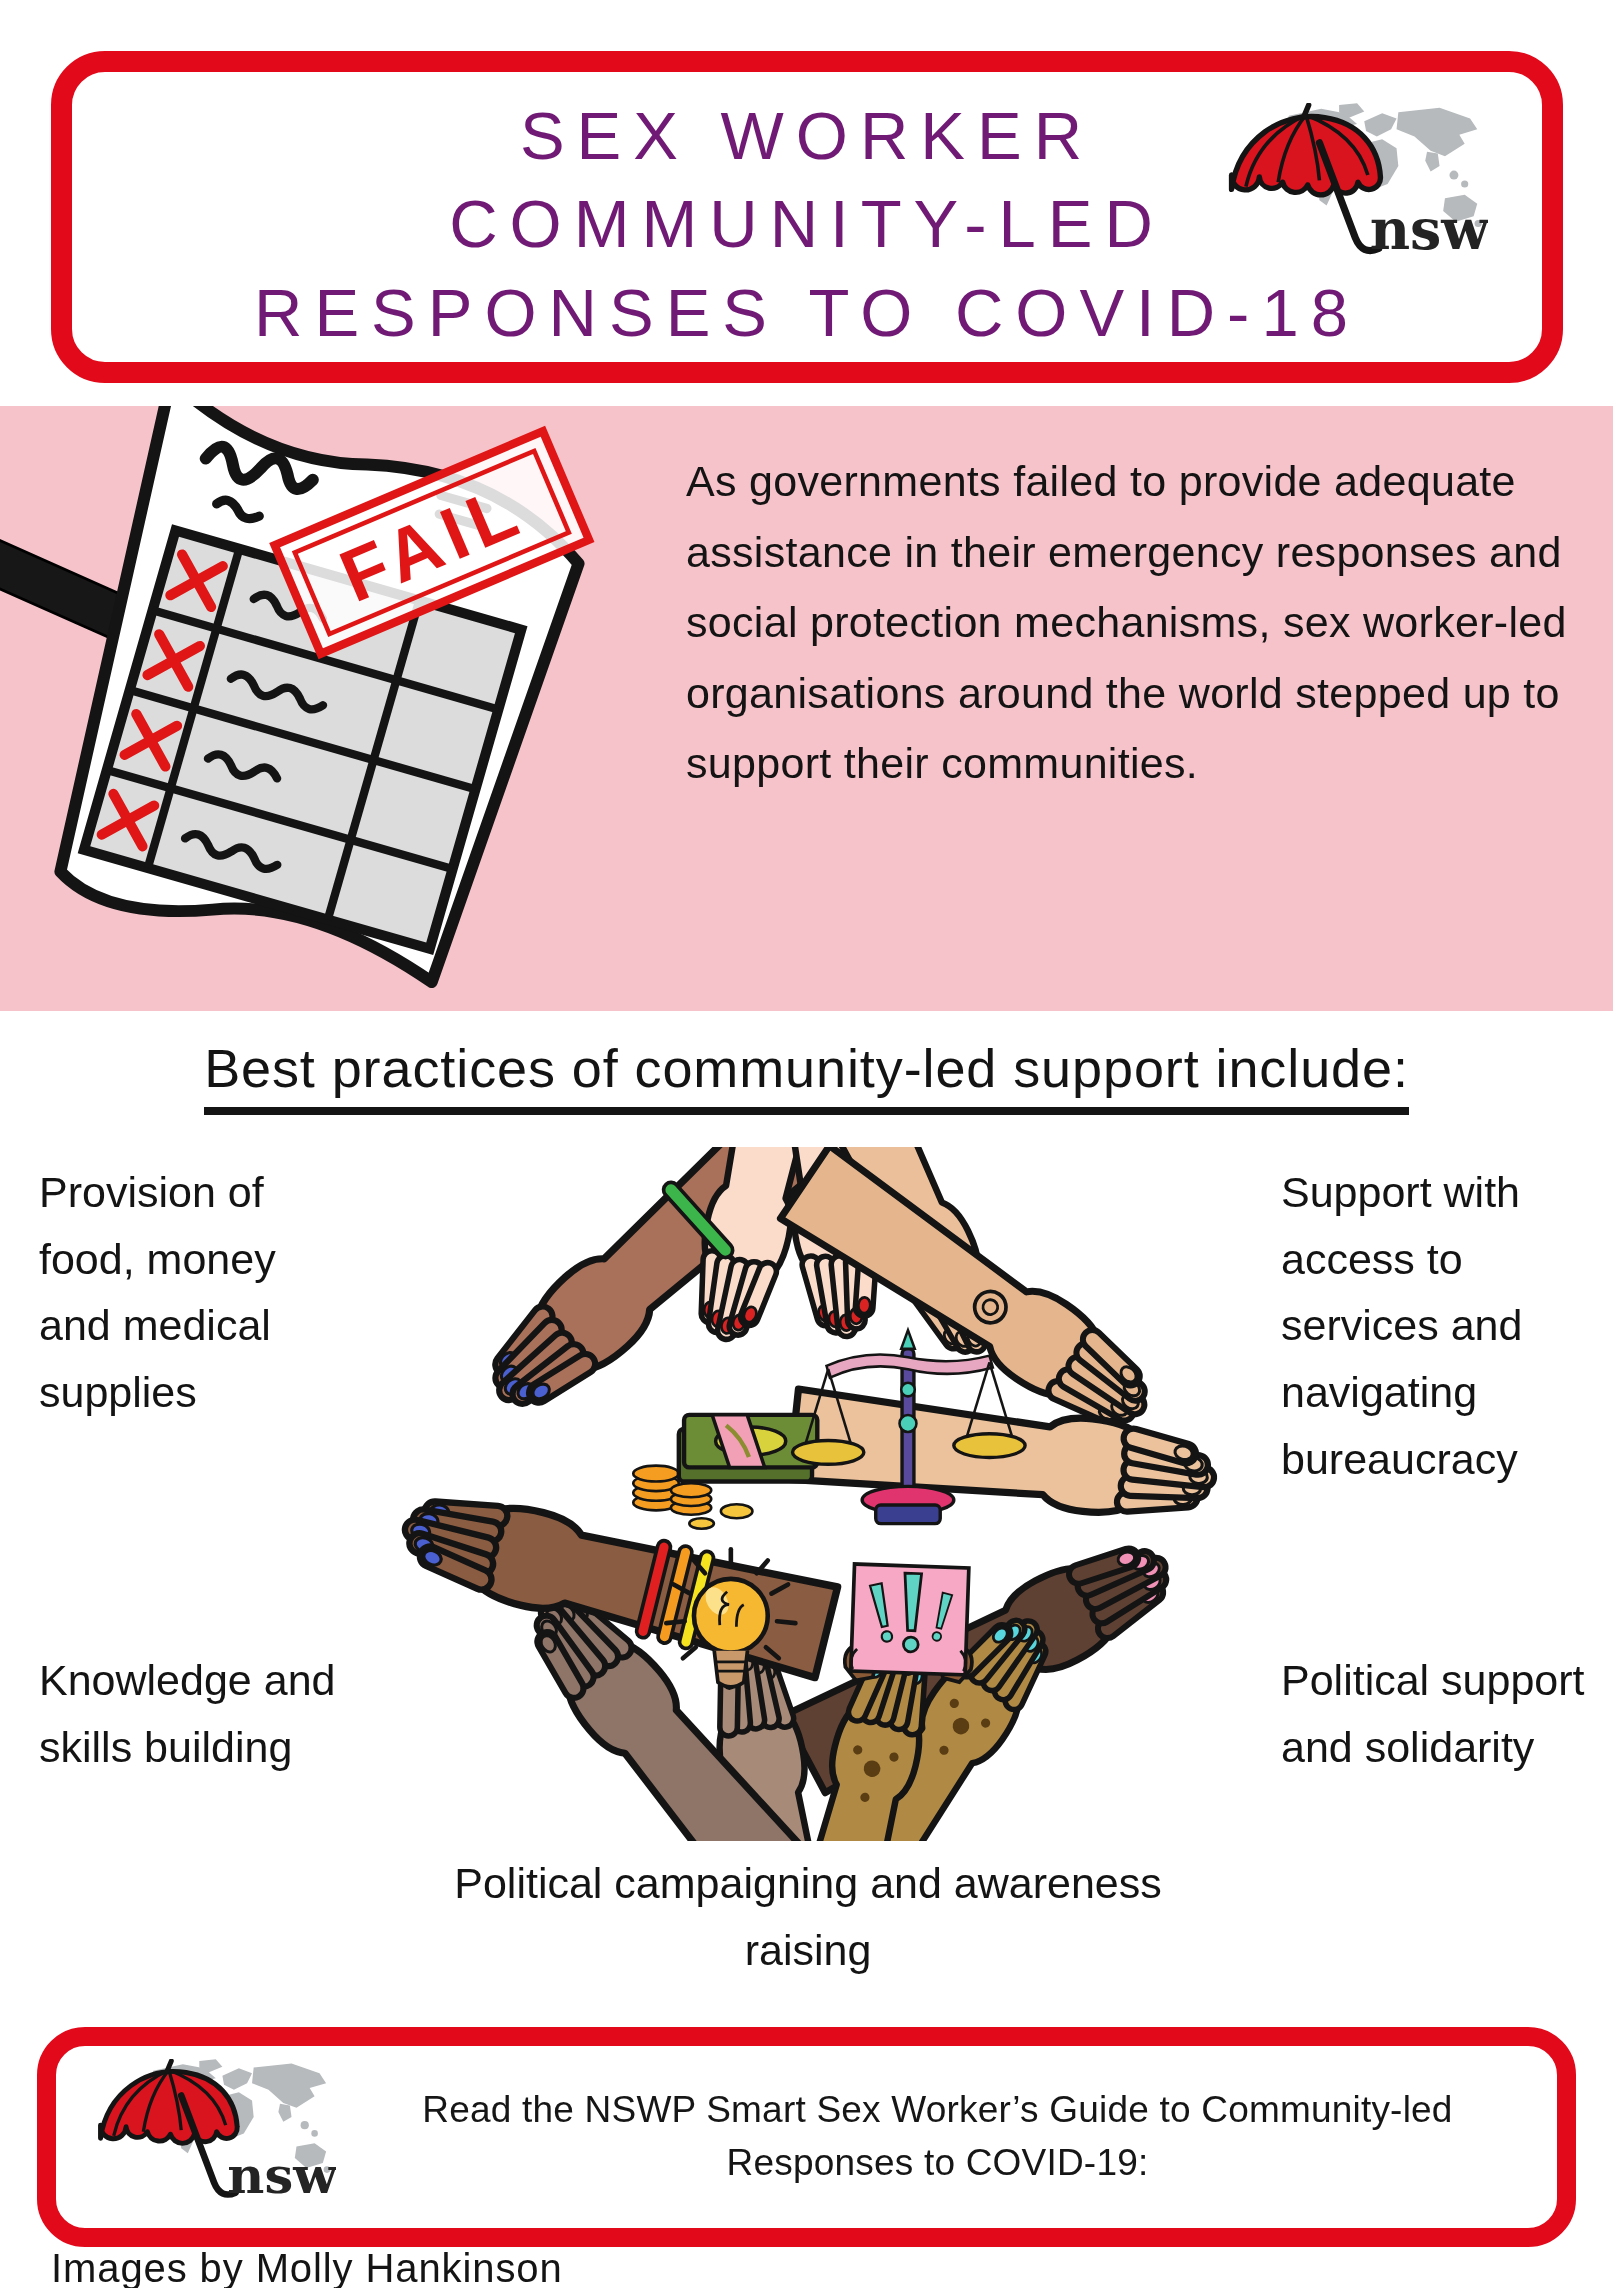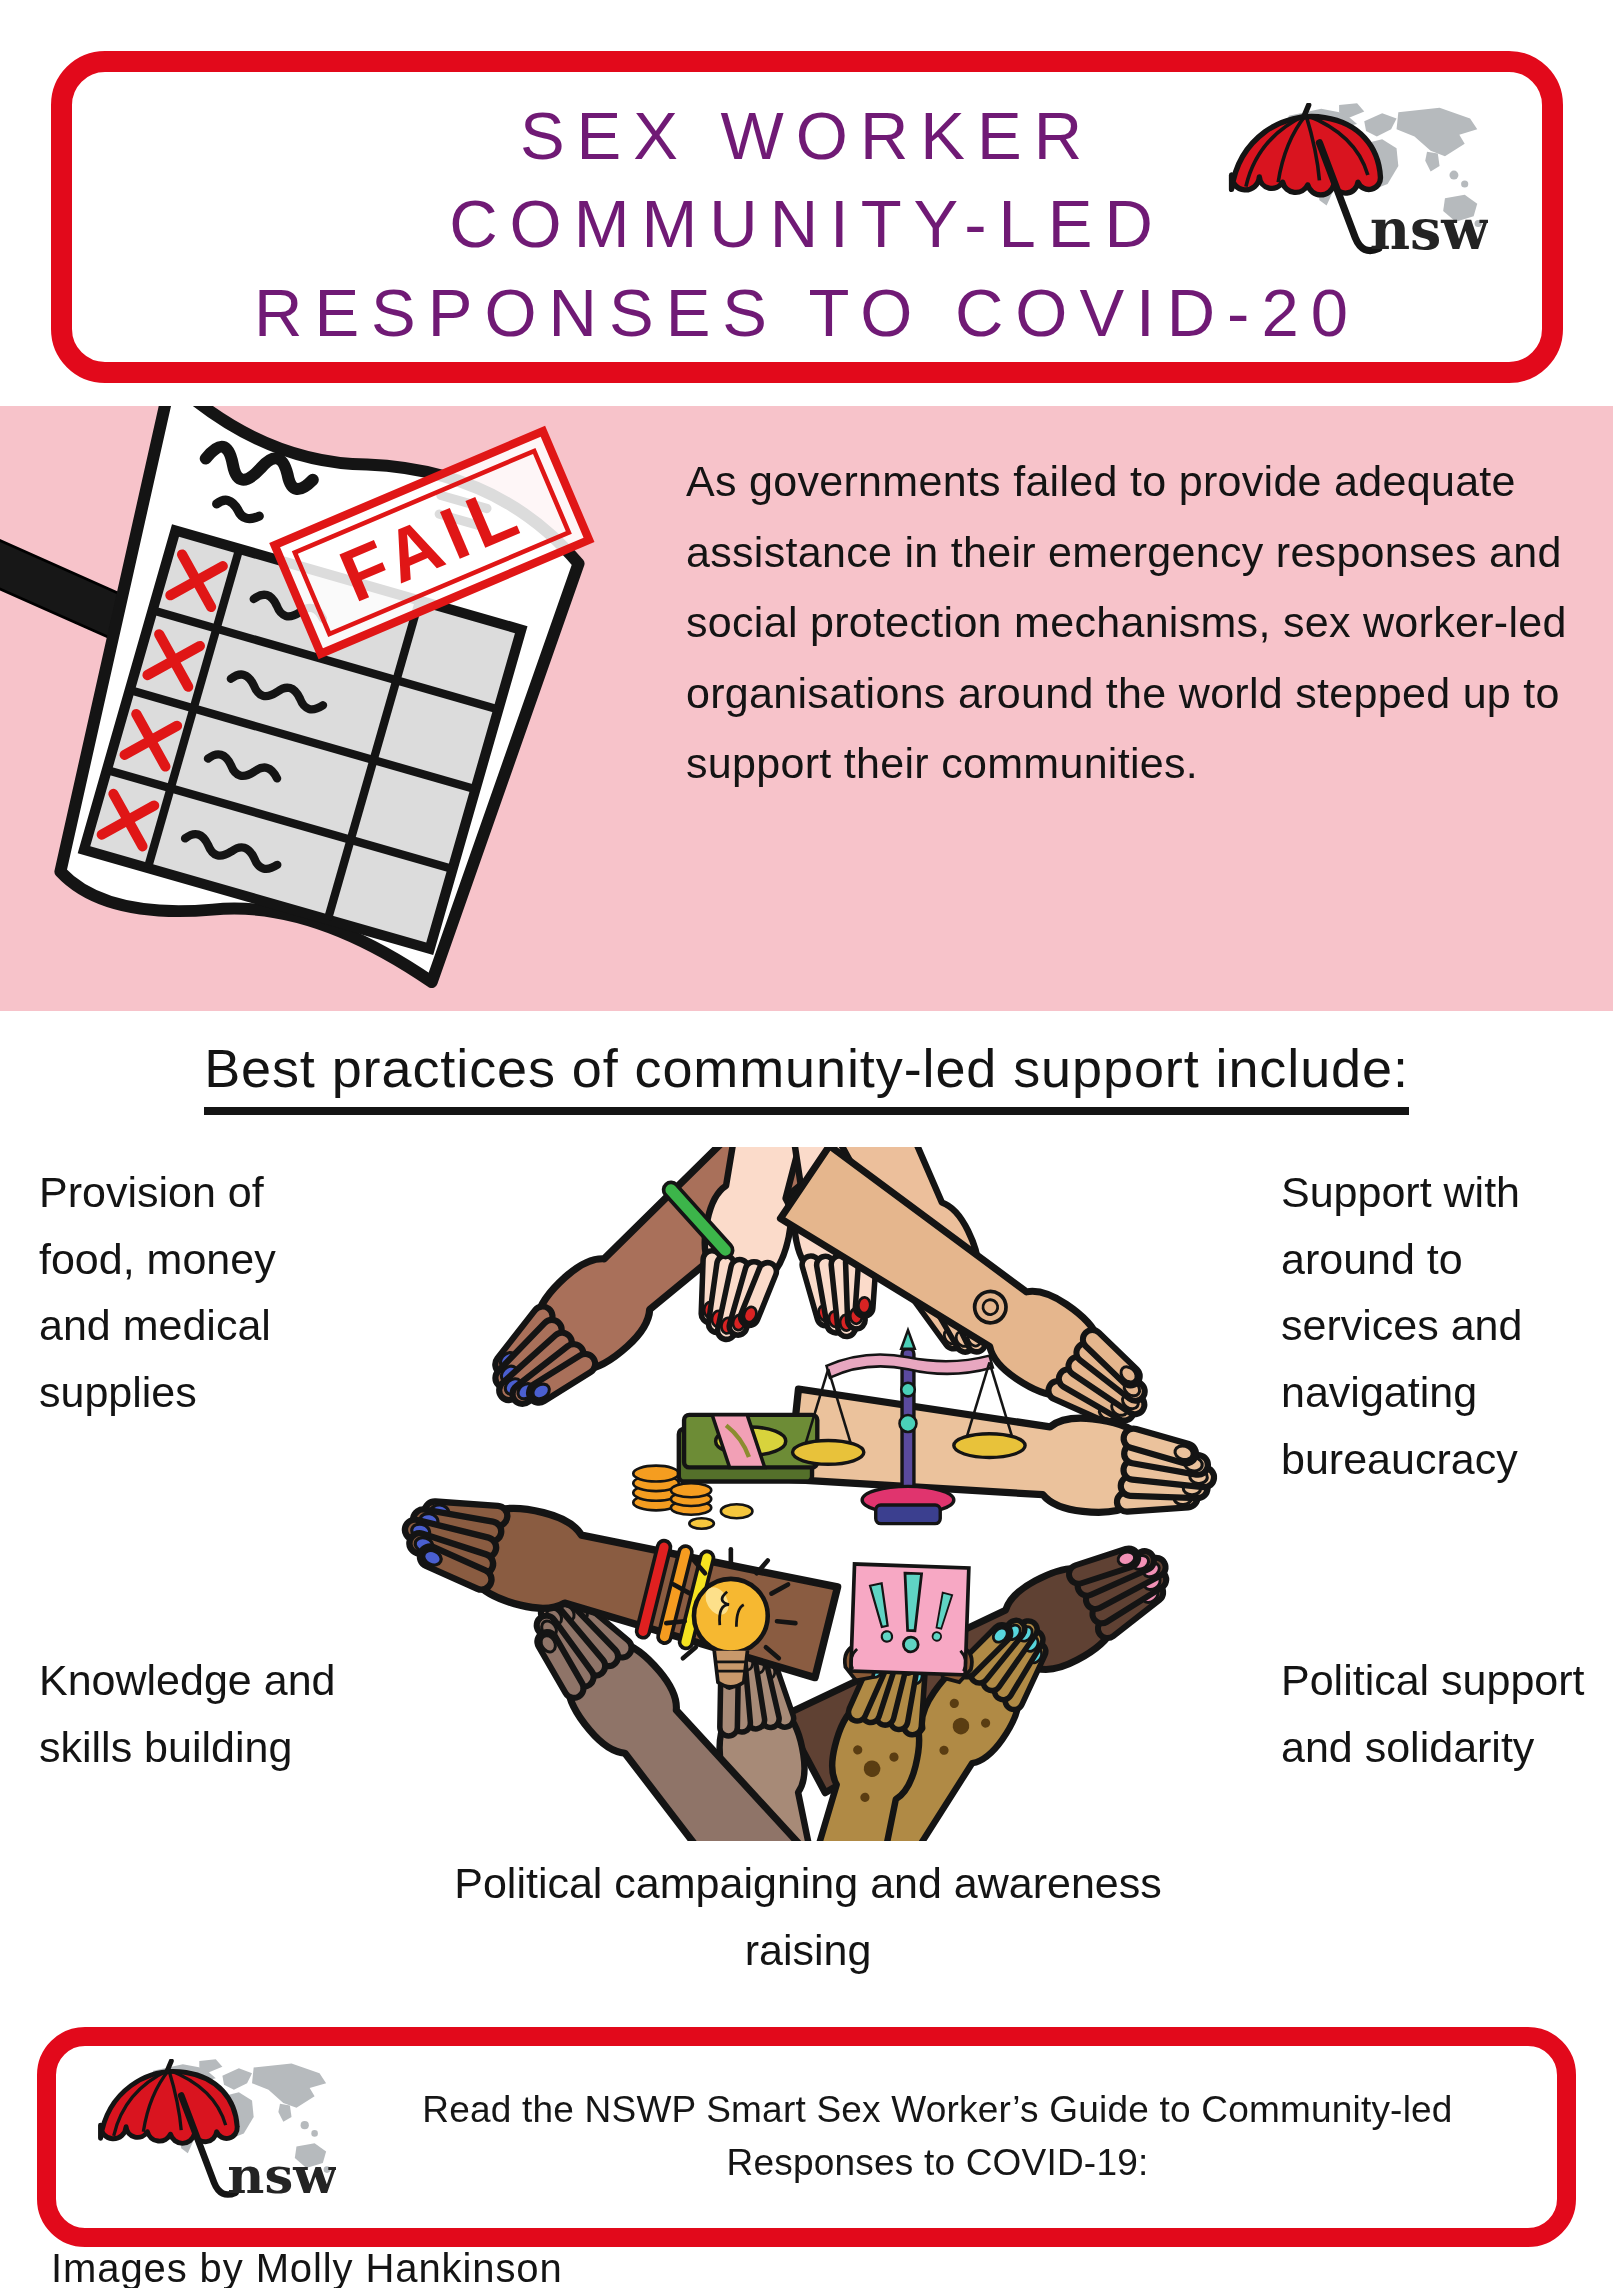--- a/index.html
+++ b/index.html
@@ -110,21 +110,21 @@
           <ellipse cx="0" cy="54" rx="6.5" ry="8.5" style="fill:var(--nail,var(--skin,#e8bb95));stroke:#141414;stroke-width:3"></ellipse>
         </g>
       </g>
     </defs>
   </svg>
 
   <header class="top-box">
     <h1 class="main-title" style="margin:0;">
       <span>SEX WORKER</span><br>
       <span>COMMUNITY-LED</span><br>
-      <span>RESPONSES TO COVID-20</span>
+      <span>RESPONSES TO COVID-18</span>
     </h1>
     <svg class="logo-svg logo-top" viewBox="0 0 300 190">
       <use href="#nswp-logo"></use>
     </svg>
   </header>
 
   <section class="pink-panel"></section>
 
   <svg class="fail-svg" viewBox="0 0 700 656">
 
@@ -294,21 +294,21 @@
         <g transform="translate(34,-2) rotate(12) scale(.66)">
           <polygon points="-8,-42 8,-42 4,16 -4,16"></polygon>
             <circle cx="0" cy="30" r="7"></circle>
         </g>
       </g>
       <path d="M-56,34 q-10,10 -4,22 M56,32 q10,10 4,22" style="fill:none;stroke:#141414;stroke-width:3"></path>
     </g>
   </svg>
 
   <div class="bp-label lbl-provision">Provision of food, money and medical supplies</div>
-  <div class="bp-label lbl-support">Support with around to services and navigating bureaucracy</div>
+  <div class="bp-label lbl-support">Support with access to services and navigating bureaucracy</div>
   <div class="bp-label lbl-knowledge">Knowledge and skills building</div>
   <div class="bp-label lbl-emotional">Political support and solidarity</div>
   <div class="bp-label lbl-political">Political campaigning and awareness raising</div>
 
   <footer class="bottom-box">
     <svg class="logo-svg logo-bottom" viewBox="0 0 300 190">
       <use href="#nswp-logo"></use>
     </svg>
     <div class="footer-text">
       <div>Read the NSWP Smart Sex Worker’s Guide to Community-led Responses to COVID-19:</div>

